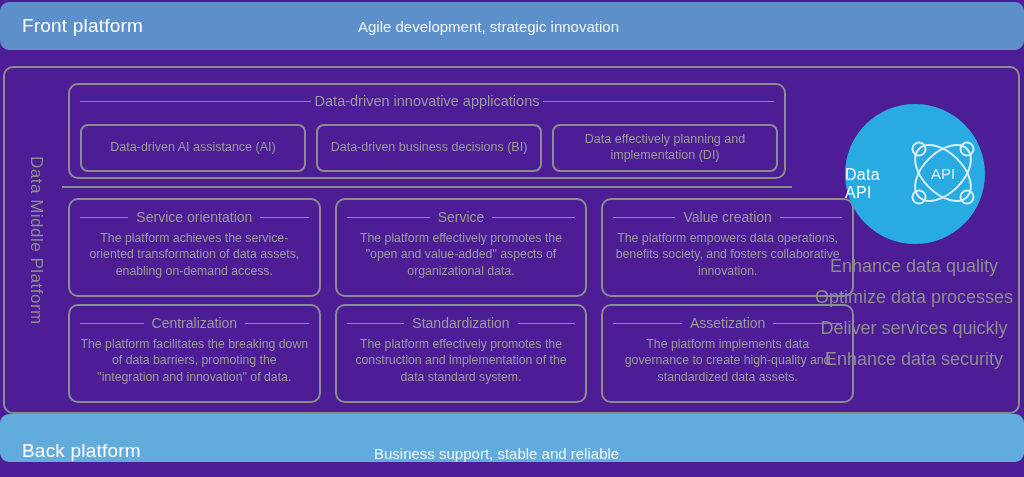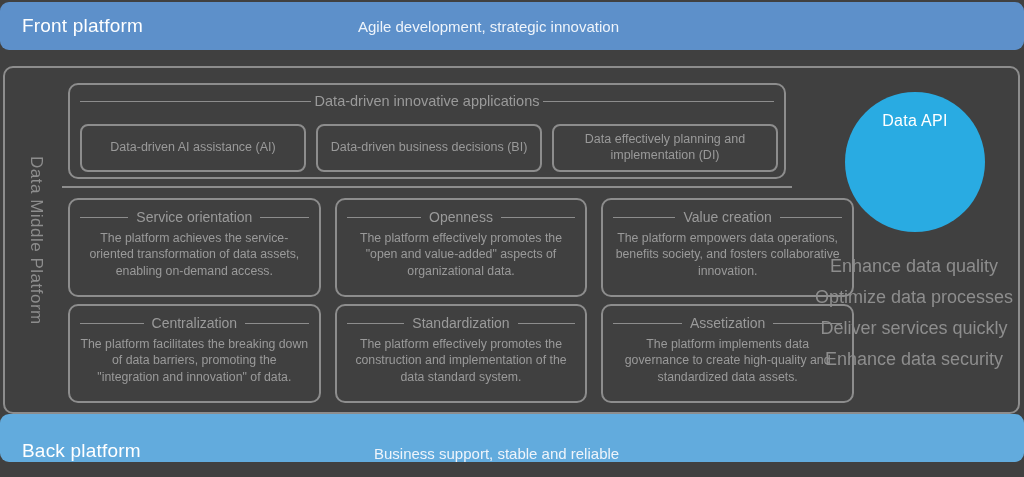--- a/index.html
+++ b/index.html
@@ -7,21 +7,21 @@
     padding: 0;
     background: #000000;
   }
   body {
     font-family: "Liberation Sans", sans-serif;
   }
   #stage {
     position: relative;
     width: 1024px;
     height: 477px;
-    background: #404040;
+    background: #4c1d95;
     overflow: hidden;
   }
 
   
   .platform-bar {
     position: absolute;
     left: 0;
     width: 1024px;
     height: 48px;
     border-radius: 9px;
@@ -194,27 +194,26 @@
     color: #9a9a9a;
     font-size: 12.3px;
     line-height: 1.33;
     text-align: center;
   }
 
   
   #api-circle {
     position: absolute;
     left: 845px;
-    top: 92px;
+    top: 104px;
     width: 140px;
     height: 140px;
     border-radius: 50%;
     background: #29abe2;
     display: flex;
-    flex-direction: column;
     align-items: center;
   }
   #api-circle .api-title {
     color: #ffffff;
     font-size: 16px;
     margin-top: 20px;
     letter-spacing: 0.3px;
   }
   #api-icon {
     margin-top: 2px;
@@ -281,21 +280,21 @@
         <div class="rule"></div>
         <div class="cap-title">Service orientation</div>
         <div class="rule"></div>
       </div>
       <div class="cap-desc">The platform achieves the service-oriented transformation of data assets, enabling on-demand access.</div>
     </div>
 
     <div class="cap-card">
       <div class="cap-legend">
         <div class="rule"></div>
-        <div class="cap-title">Openness</div>
+        <div class="cap-title">Service</div>
         <div class="rule"></div>
       </div>
       <div class="cap-desc">The platform effectively promotes the "open and value-added" aspects of organizational data.</div>
     </div>
 
     <div class="cap-card">
       <div class="cap-legend">
         <div class="rule"></div>
         <div class="cap-title">Value creation</div>
         <div class="rule"></div>
@@ -327,20 +326,34 @@
         <div class="cap-title">Assetization</div>
         <div class="rule"></div>
       </div>
       <div class="cap-desc">The platform implements data governance to create high-quality and standardized data assets.</div>
     </div>
 
   </div>
 
   <div id="api-circle">
     <div class="api-title">Data API</div>
+    <div id="api-icon">
+      <svg width="84" height="82" viewBox="0 0 84 82" aria-hidden="true">
+        <g fill="none" stroke="#d8eefb" stroke-width="2">
+          <ellipse cx="42" cy="41" rx="34" ry="20" transform="rotate(45 42 41)"></ellipse>
+          <ellipse cx="42" cy="41" rx="34" ry="20" transform="rotate(-45 42 41)"></ellipse>
+          <circle cx="18" cy="17" r="6.5"></circle>
+          <circle cx="66" cy="17" r="6.5"></circle>
+          <circle cx="18" cy="65" r="6.5"></circle>
+          <circle cx="66" cy="65" r="6.5"></circle>
+        </g>
+        <rect x="27" y="31" width="30" height="20" fill="#29abe2"></rect>
+        <text x="42" y="47" text-anchor="middle">API</text>
+      </svg>
+    </div>
   </div>
 
   <div id="benefits">
     <div class="benefit-item">Enhance data quality</div>
     <div class="benefit-item">Optimize data processes</div>
     <div class="benefit-item">Deliver services quickly</div>
     <div class="benefit-item">Enhance data security</div>
   </div>
 
   <div class="platform-bar" id="back-bar">

